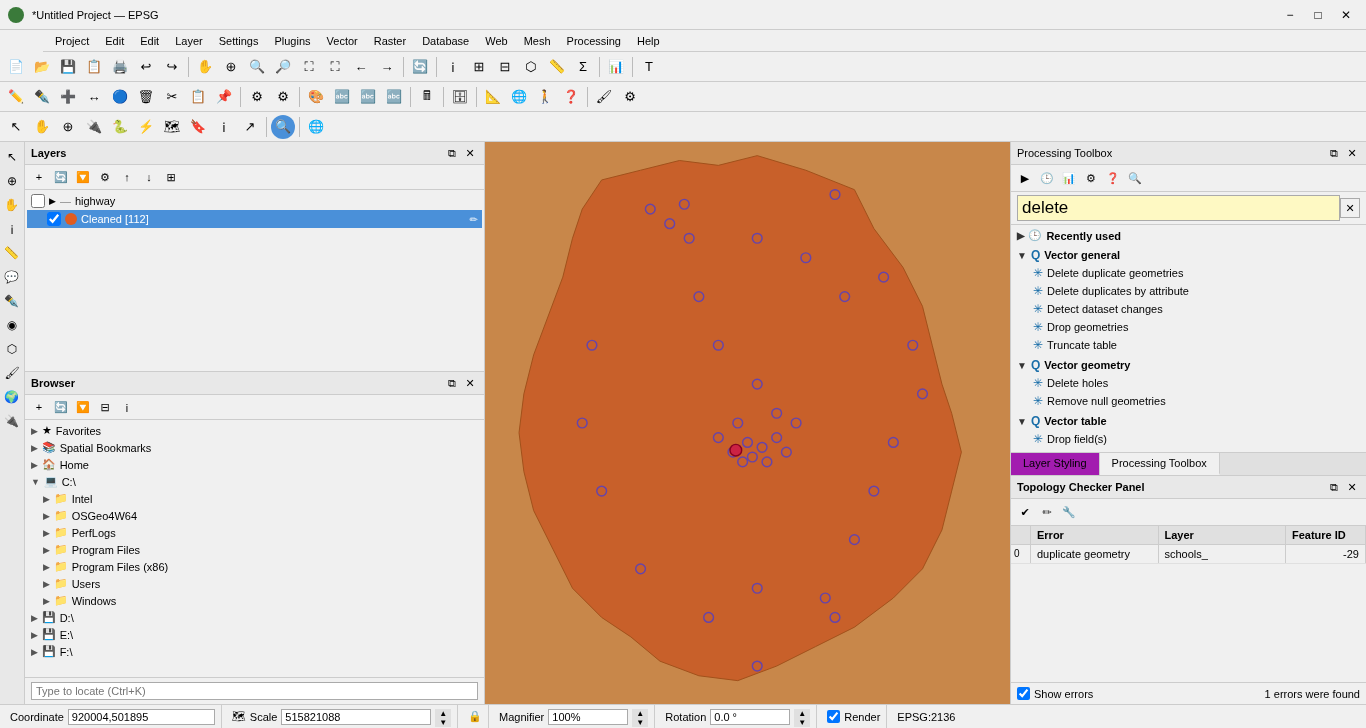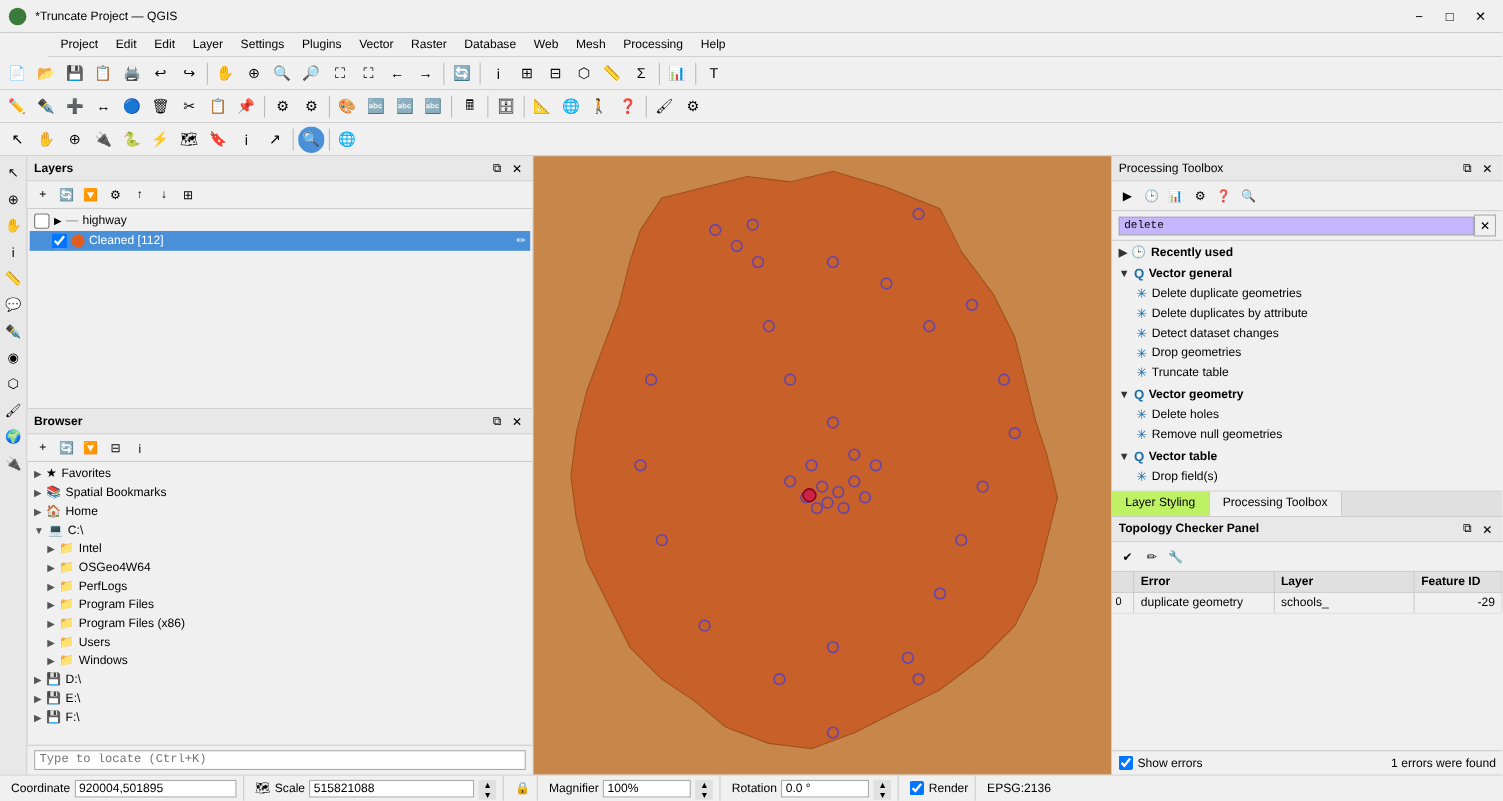--- a/index.html
+++ b/index.html
@@ -255,21 +255,21 @@
     .tab-bar {
       display: flex;
       background: #e0e0e0;
       border-bottom: 1px solid #ccc;
     }
     .tab {
       padding: 4px 12px;
       font-size: 11px;
       cursor: pointer;
       border-right: 1px solid #ccc;
-      background: #bef264;
+      background: #a21caf;
     }
     .tab.active {
       background: #f0f0f0;
       border-bottom: 2px solid #f0f0f0;
     }
 
     
     #topology-panel {
       flex: 1;
       display: flex;
@@ -371,30 +371,29 @@
     .search-bar-bottom {
       padding: 4px 6px;
       border-top: 1px solid #ccc;
       background: #f0f0f0;
     }
     .search-bottom-input {
       width: 100%;
       padding: 2px 4px;
       border: 1px solid #aaa;
       font-size: 11px;
-      font-family: Liberation Mono, monospace;
     }
   </style>
 </head>
 <body>
 
 <div id="titlebar">
   <div id="titlebar-left">
     <div class="app-icon"></div>
-    <span>*Truncate Project — QGIS</span>
+    <span>*Untitled Project — EPSG</span>
   </div>
   <div id="titlebar-right">
     <button class="titlebar-btn">−</button>
     <button class="titlebar-btn">□</button>
     <button class="titlebar-btn close">✕</button>
   </div>
 </div>
 
 <div id="menubar">
   <span class="menu-item">Project</span>
@@ -705,21 +704,21 @@
       </div>
       <div class="pt-toolbar">
         <button class="layer-tb-btn">▶</button>
         <button class="layer-tb-btn">🕒</button>
         <button class="layer-tb-btn">📊</button>
         <button class="layer-tb-btn">⚙</button>
         <button class="layer-tb-btn">❓</button>
         <button class="layer-tb-btn">🔍</button>
       </div>
       <div class="pt-search">
-        <input type="text" value="delete" style="flex: 1 1 0%; padding: 2px 4px; border: 1px solid rgb(170, 170, 170); font-size: 10px; background: #c4b5fd; font-family: Liberation Mono, monospace;">
+        <input type="text" value="delete" style="flex: 1 1 0%; padding: 2px 4px; border: 1px solid rgb(170, 170, 170); font-size: 17px; background: #fef9c3;">
         <button class="pt-clear-btn">✕</button>
       </div>
       <div id="pt-tree" style="max-height:280px; overflow-y:auto;">
 
         <div class="pt-section">
           <div class="pt-section-header">
             <span class="pt-collapse-arrow">▶</span>
             <span>🕒</span>
             <span>Recently used</span>
           </div>

